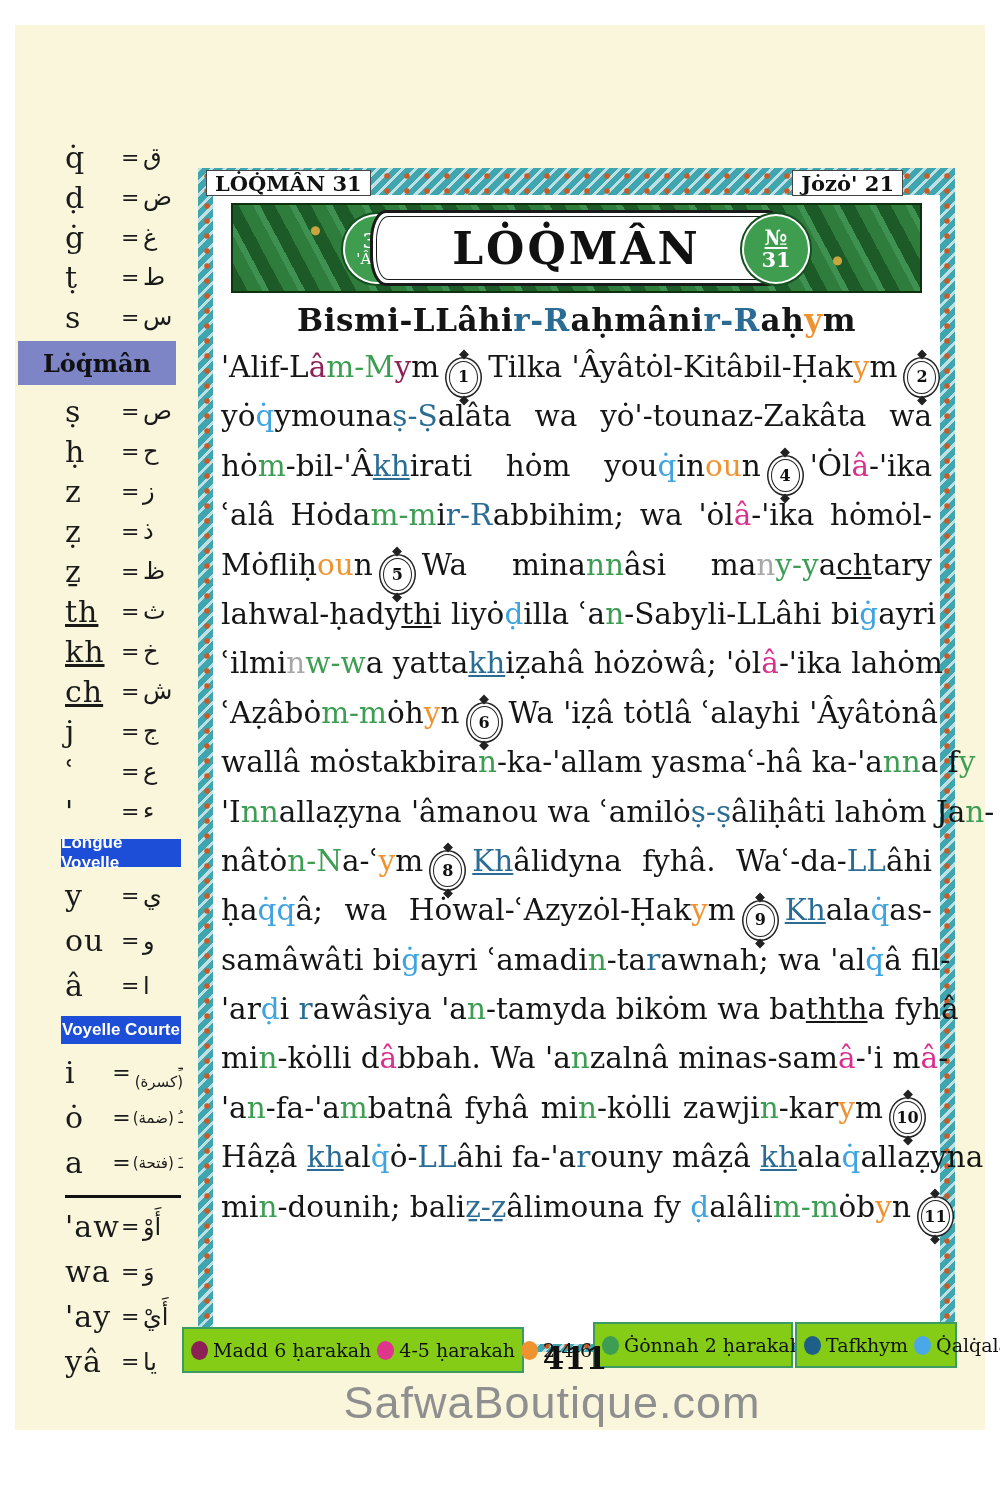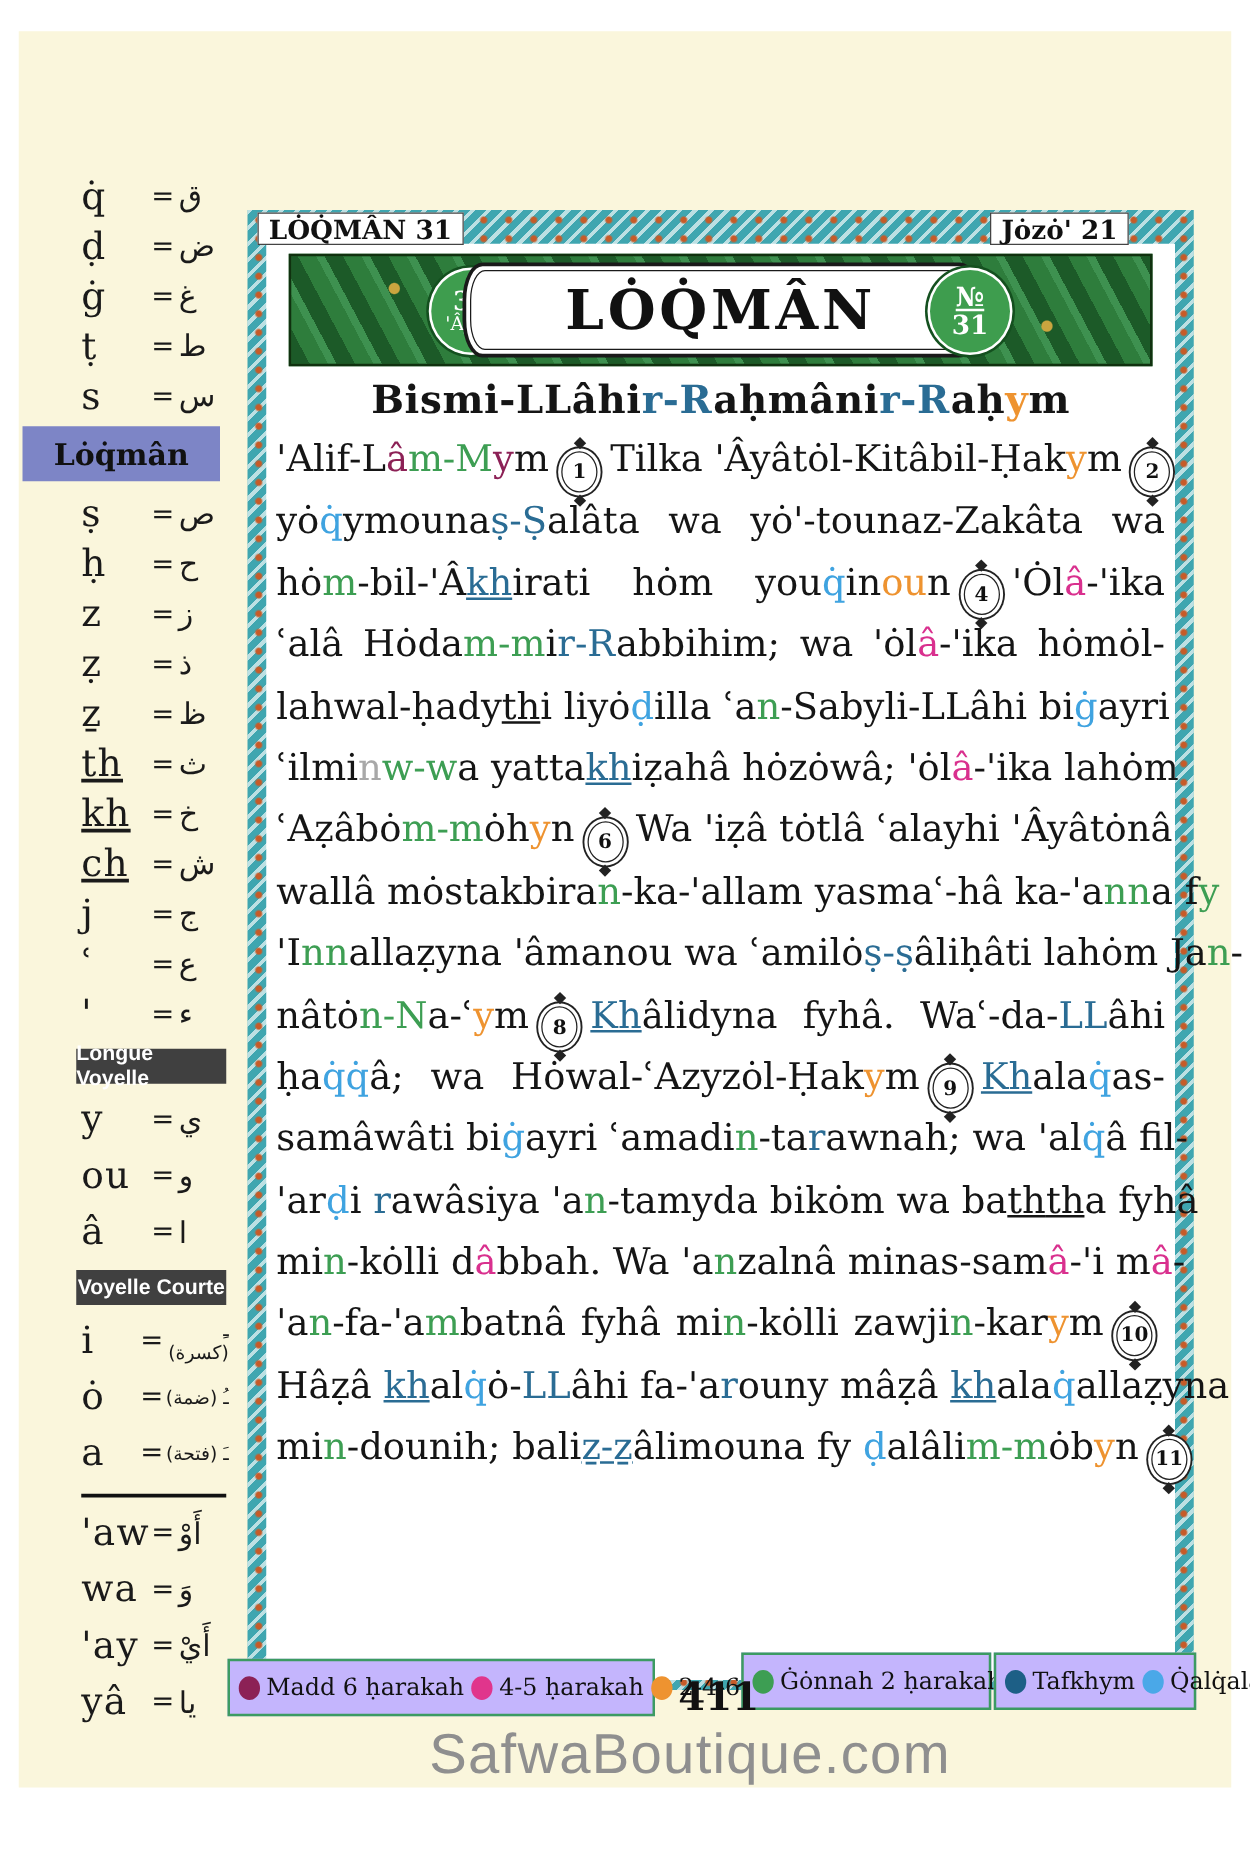--- a/index.html
+++ b/index.html
@@ -18,21 +18,21 @@
   .sb-latin.ul{text-decoration:underline;}
   .sb-eq{font-size:22px;color:#1a1a1a;width:22px;}
   .sb-ar{font-family:"DejaVu Sans",sans-serif;font-size:24px;color:#1a1a1a;width:40px;text-align:left;}
   .sb-ar.small{font-size:15px;width:62px;letter-spacing:0;text-align:right;}
   .sb-tab{
     height:44px;margin:4px 0 6px -5px;width:158px;background:#7d85c6;
     display:flex;align-items:center;justify-content:center;
     font-size:24px;font-weight:bold;color:#111;
   }
   .sb-header{
-    background:#404040;color:#fff;font-family:"Liberation Sans",sans-serif;
+    background:#1d4ed8;color:#fff;font-family:"Liberation Sans",sans-serif;
     font-size:17px;font-weight:bold;height:28px;display:flex;align-items:center;
     justify-content:center;margin:8px 0 6px 38px;width:120px;
   }
   .sb-divider{border-top:3px solid #111;margin:10px 0 6px 42px;width:116px;}
   .sb-row.v{height:45px;}
   
   .frame{
     position:absolute;left:183px;top:143px;width:757px;height:1184px;
     box-sizing:border-box;padding:27px 15px 8px 15px;
     background-color:#3fa6b0;
@@ -108,21 +108,21 @@
     margin:0 10px;position:relative;vertical-align:-5px;background:#fff;
   }
   .ayah:before,.ayah:after{
     content:"";position:absolute;left:50%;width:7px;height:7px;background:#222;
     transform:translateX(-50%) rotate(45deg);
   }
   .ayah:before{top:-11px;}
   .ayah:after{bottom:-11px;}
   
   .legend-box{
-    position:absolute;height:46px;background:#c4b5fd;border:2px solid #3c9b62;
+    position:absolute;height:46px;background:#84cc16;border:2px solid #3c9b62;
     box-sizing:border-box;display:flex;align-items:center;padding:0 4px;
   }
   .legend-item{display:flex;align-items:center;margin:0 3px;white-space:nowrap;}
   .legend-dot{width:17px;height:19px;border-radius:50%;margin-right:5px;flex:none;}
   .legend-label{font-size:19px;color:#111;}
   #legend1{left:167px;top:1302px;width:342px;}
   #legend2{left:578px;top:1297px;width:200px;}
   #legend3{left:780px;top:1297px;width:162px;}
   .page-number{
     position:absolute;left:505px;top:1315px;width:110px;text-align:center;
@@ -294,20 +294,21 @@
           <span class="bo-top">31</span>
         </div>
       </div>
 
       <div class="bismillah" id="bismillah"><span class="seg-k">Bismi-LLâhi</span><span class="seg-b">r-R</span><span class="seg-k">aḥmâni</span><span class="seg-b">r-R</span><span class="seg-k">aḥ</span><span class="seg-o">y</span><span class="seg-k">m</span></div>
       <div class="text-lines" id="textLines">
           <div class="line"><span class="seg-k">'Alif-L</span><span class="seg-m">â</span><span class="seg-g">m-M</span><span class="seg-m">y</span><span class="seg-k">m</span><span class="ayah">1</span><span class="seg-k">Tilka 'Âyâtȯl-Kitâbil-Ḥak</span><span class="seg-o">y</span><span class="seg-k">m</span><span class="ayah">2</span></div>
           <div class="line"><span class="seg-k">yȯ</span><span class="seg-q">q̇</span><span class="seg-k">ymouna</span><span class="seg-b">ṣ-Ṣ</span><span class="seg-k">alâta wa yȯ'-tounaz-Zakâta wa</span></div>
           <div class="line"><span class="seg-k">hȯ</span><span class="seg-g">m</span><span class="seg-k">-bil-'Â</span><span class="seg-bu">kh</span><span class="seg-k">irati hȯm you</span><span class="seg-q">q̇</span><span class="seg-k">in</span><span class="seg-o">ou</span><span class="seg-k">n</span><span class="ayah">4</span><span class="seg-k">'Ȯl</span><span class="seg-p">â</span><span class="seg-k">-'ika</span></div>
           <div class="line"><span class="seg-k">ʿalâ Hȯda</span><span class="seg-g">m-m</span><span class="seg-k">i</span><span class="seg-b">r-R</span><span class="seg-k">abbihim; wa 'ȯl</span><span class="seg-p">â</span><span class="seg-k">-'ika hȯmȯl-</span></div>
+          <div class="line"><span class="seg-k">Mȯfliḥ</span><span class="seg-o">ou</span><span class="seg-k">n</span><span class="ayah">5</span><span class="seg-k">Wa mina</span><span class="seg-g">nn</span><span class="seg-k">âsi ma</span><span class="seg-gy">n</span><span class="seg-g">y-y</span><span class="seg-k">a</span><span class="seg-u">ch</span><span class="seg-k">tary</span></div>
           <div class="line"><span class="seg-k">lahwal-ḥady</span><span class="seg-u">th</span><span class="seg-k">i liyȯ</span><span class="seg-q">ḍ</span><span class="seg-k">illa ʿa</span><span class="seg-g">n</span><span class="seg-k">-Sabyli-LLâhi bi</span><span class="seg-q">ġ</span><span class="seg-k">ayri</span></div>
           <div class="line"><span class="seg-k">ʿilmi</span><span class="seg-gy">n</span><span class="seg-g">w-w</span><span class="seg-k">a yatta</span><span class="seg-bu">kh</span><span class="seg-k">iẓahâ hȯzȯwâ; 'ȯl</span><span class="seg-p">â</span><span class="seg-k">-'ika lahȯm</span></div>
           <div class="line"><span class="seg-k">ʿAẓâbȯ</span><span class="seg-g">m-m</span><span class="seg-k">ȯh</span><span class="seg-o">y</span><span class="seg-k">n</span><span class="ayah">6</span><span class="seg-k">Wa 'iẓâ tȯtlâ ʿalayhi 'Âyâtȯnâ</span></div>
           <div class="line"><span class="seg-k">wallâ mȯstakbira</span><span class="seg-g">n</span><span class="seg-k">-ka-'allam yasmaʿ-hâ ka-'a</span><span class="seg-g">nn</span><span class="seg-k">a f</span><span class="seg-g">y</span></div>
           <div class="line"><span class="seg-k">'I</span><span class="seg-g">nn</span><span class="seg-k">allaẓyna 'âmanou wa ʿamilȯ</span><span class="seg-b">ṣ-ṣ</span><span class="seg-k">âliḥâti lahȯm Ja</span><span class="seg-g">n</span><span class="seg-k">-</span></div>
           <div class="line"><span class="seg-k">nâtȯ</span><span class="seg-g">n-N</span><span class="seg-k">a-ʿ</span><span class="seg-o">y</span><span class="seg-k">m</span><span class="ayah">8</span><span class="seg-bu">Kh</span><span class="seg-k">âlidyna fyhâ. Waʿ-da-</span><span class="seg-b">LL</span><span class="seg-k">âhi</span></div>
           <div class="line"><span class="seg-k">ḥa</span><span class="seg-q">q̇q̇</span><span class="seg-k">â; wa Hȯwal-ʿAzyzȯl-Ḥak</span><span class="seg-o">y</span><span class="seg-k">m</span><span class="ayah">9</span><span class="seg-bu">Kh</span><span class="seg-k">ala</span><span class="seg-q">q̇</span><span class="seg-k">as-</span></div>
           <div class="line"><span class="seg-k">samâwâti bi</span><span class="seg-q">ġ</span><span class="seg-k">ayri ʿamadi</span><span class="seg-g">n</span><span class="seg-k">-ta</span><span class="seg-b">r</span><span class="seg-k">awnah; wa 'al</span><span class="seg-q">q̇</span><span class="seg-k">â fil-</span></div>
           <div class="line"><span class="seg-k">'ar</span><span class="seg-q">ḍ</span><span class="seg-k">i </span><span class="seg-b">r</span><span class="seg-k">awâsiya 'a</span><span class="seg-g">n</span><span class="seg-k">-tamyda bikȯm wa ba</span><span class="seg-u">th</span><span class="seg-u">th</span><span class="seg-k">a fyhâ</span></div>
           <div class="line"><span class="seg-k">mi</span><span class="seg-g">n</span><span class="seg-k">-kȯlli d</span><span class="seg-p">â</span><span class="seg-k">bbah. Wa 'a</span><span class="seg-g">n</span><span class="seg-k">zalnâ minas-sam</span><span class="seg-p">â</span><span class="seg-k">-'i m</span><span class="seg-p">â</span><span class="seg-k">-</span></div>

